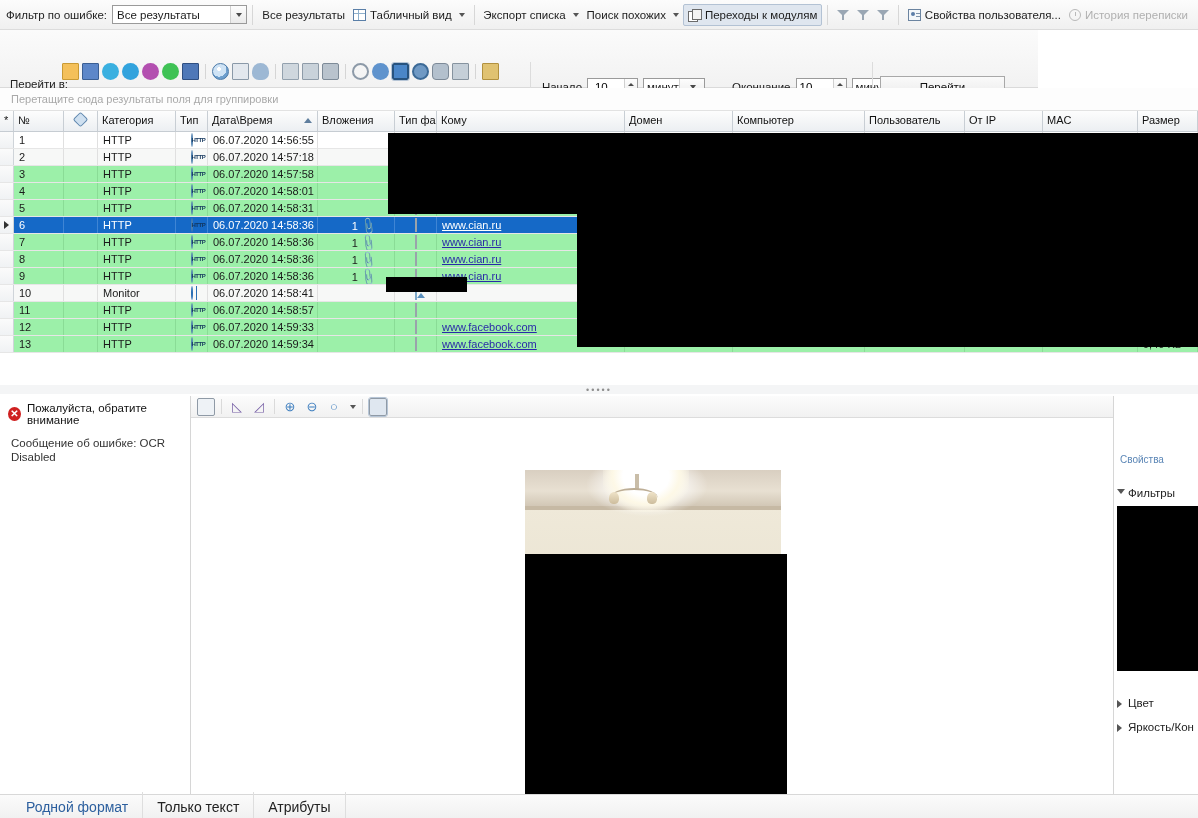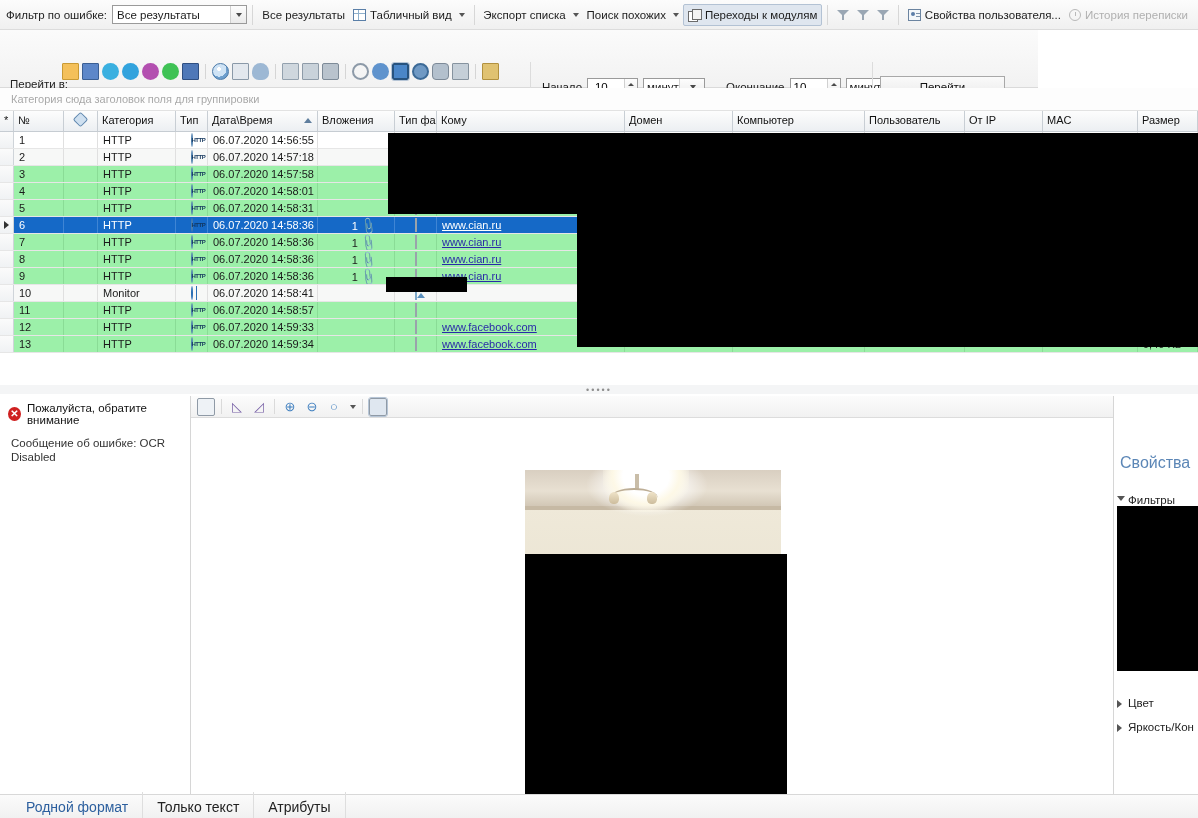--- a/index.html
+++ b/index.html
@@ -189,21 +189,21 @@
      background:linear-gradient(to bottom,#cfe0e4,#b9ccd2); border:4px solid #e7e1d3; }
   .photo .mirror i { position:absolute; right:8px; bottom:2px; width:9px; height:22px; background:#79d0e8; border-radius:3px;}
   .photo .plant { position:absolute; left:38px; top:94px; width:22px; height:16px;
      background:radial-gradient(circle at 50% 60%, #b0a24f 0 32%, rgba(176,162,79,0) 70%); }
   .photo .vase { position:absolute; left:45px; top:108px; width:8px; height:16px; background:#3a3229; }
   .photo .arch { position:absolute; left:6px; top:92px; width:22px; height:34px;
      border:3px solid #b7a894; border-right:0; border-radius:14px 0 0 14px; }
   .photo-redact { position:absolute; left:334px; top:136px; width:262px; height:259px; background:#000; }
 
   .rightpane { position:absolute; left:1113px; top:396px; width:85px; height:398px; background:#fff; border-left:1px solid #d6d6d6;}
-  .rp-title { font-size:16px; color:#5b86b6; padding:58px 0 0 6px; }
+  .rp-title { font-size:10px; color:#5b86b6; padding:58px 0 0 6px; }
   .rp-group { font-size:11.5px; color:#222; padding:22px 0 0 14px; position:relative; }
   .rp-group .tw { position:absolute; left:3px; top:24px; width:0;height:0;
      border-left:4px solid transparent;border-right:4px solid transparent;border-top:5px solid #555; }
   .rp-redact { position:absolute; left:3px; top:110px; width:82px; height:165px; background:#000; }
   .rp-item { position:absolute; left:14px; font-size:11.5px; color:#222; }
   .rp-item .tw2 { position:absolute; left:-11px; top:3px; width:0;height:0;
      border-left:5px solid #555;border-top:4px solid transparent;border-bottom:4px solid transparent; }
 
   
   .bottomtabs { position:absolute; left:0; top:794px; width:1198px; height:24px;
@@ -315,41 +315,41 @@
             <i class="u"></i>
             <i class="d"></i>
           </span>
       </span>
       <span class="unitcombo">
         <span>минут</span>
         <span class="arrowbox">
             <i class="caret-dn"></i>
           </span>
       </span>
-      <span style="margin-left:16px;">Окончание</span>
+      <span style="margin-left:22px;">Окончание</span>
       <span class="spin">
         <input type="text" value="10" style="">
         <span class="btns">
             <i class="u"></i>
             <i class="d"></i>
           </span>
       </span>
       <span class="unitcombo">
         <span>минут</span>
         <span class="arrowbox">
             <i class="caret-dn"></i>
           </span>
       </span>
     </div>
 
     <div class="vsep-big" style="left:872px;"></div>
     <div class="gobtn" style="left:880px;">Перейти</div>
   </div>
 
-  <div class="grouppanel">Категория сюда заголовок поля для группировки</div>
+  <div class="grouppanel">Перетащите сюда результаты поля для группировки</div>
 
   <div class="grid">
     <div class="ghead" id="grid-head">
         <div class="gh" style="width: 14px; flex: 0 0 14px;"><span>*</span></div>
         <div class="gh" style="width: 50px; flex: 0 0 50px;"><span>№</span></div>
         <div class="gh" style="width: 34px; flex: 0 0 34px;"><span style="display: inline-block; margin-left: 7px; width: 11px; height: 11px; background: rgb(207, 224, 240); border: 1px solid rgb(93, 133, 173); transform: rotate(45deg); border-radius: 2px;"></span></div>
         <div class="gh" style="width: 78px; flex: 0 0 78px;"><span>Категория</span></div>
         <div class="gh" style="width: 32px; flex: 0 0 32px;"><span>Тип</span></div>
         <div class="gh" style="width: 110px; flex: 0 0 110px;"><span>Дата\Время</span><i class="sortasc"></i></div>
         <div class="gh" style="width: 77px; flex: 0 0 77px;"><span>Вложения</span></div>

